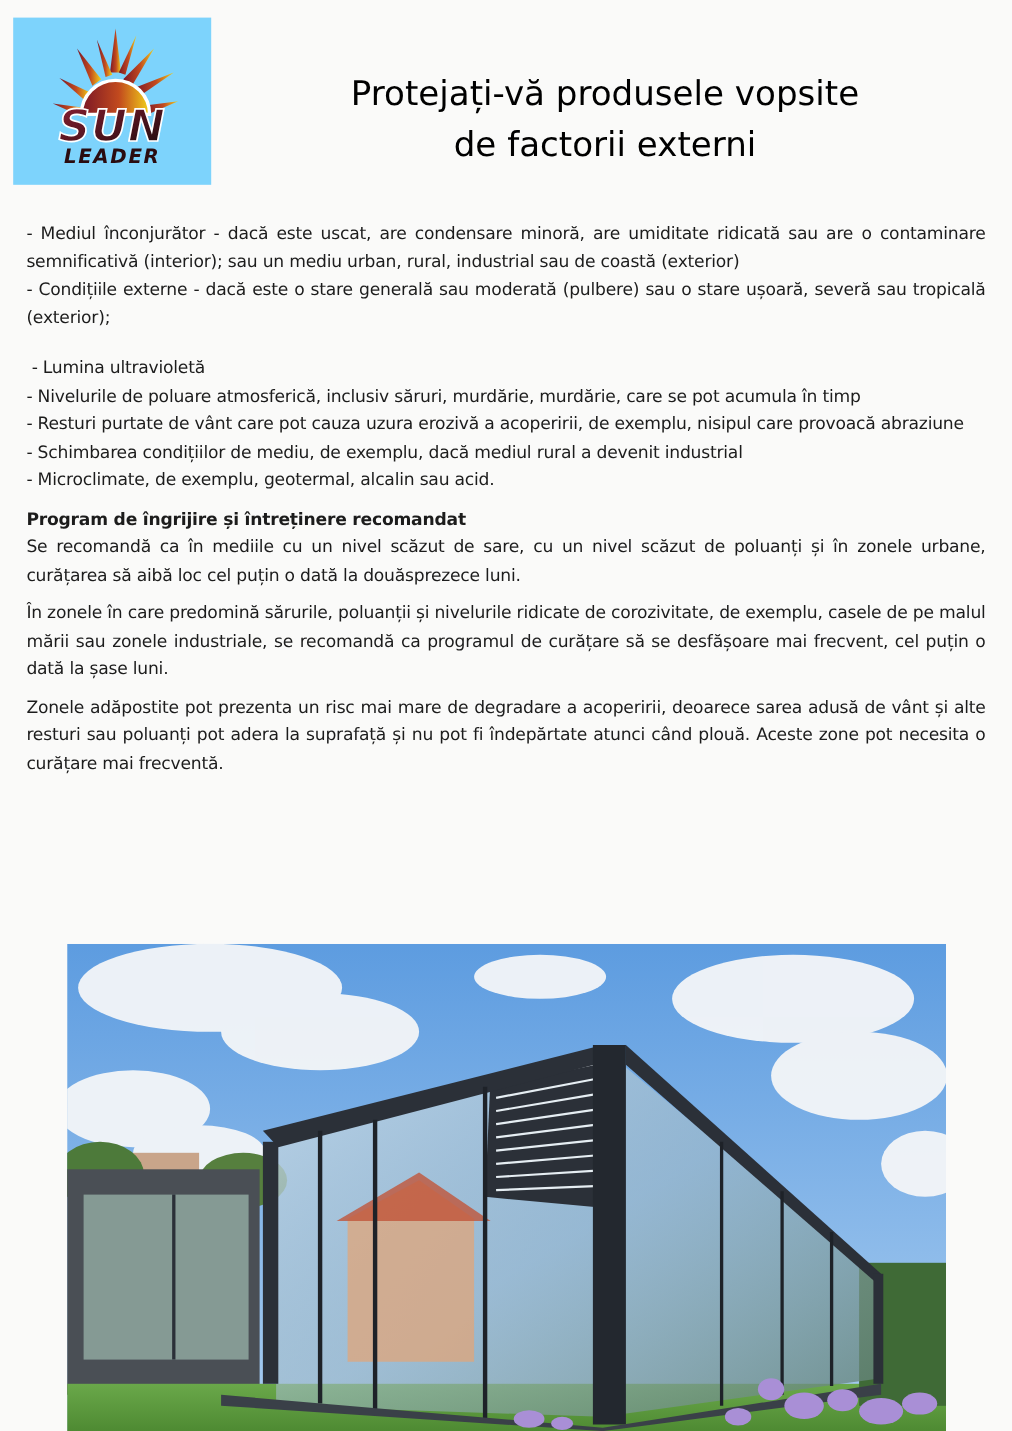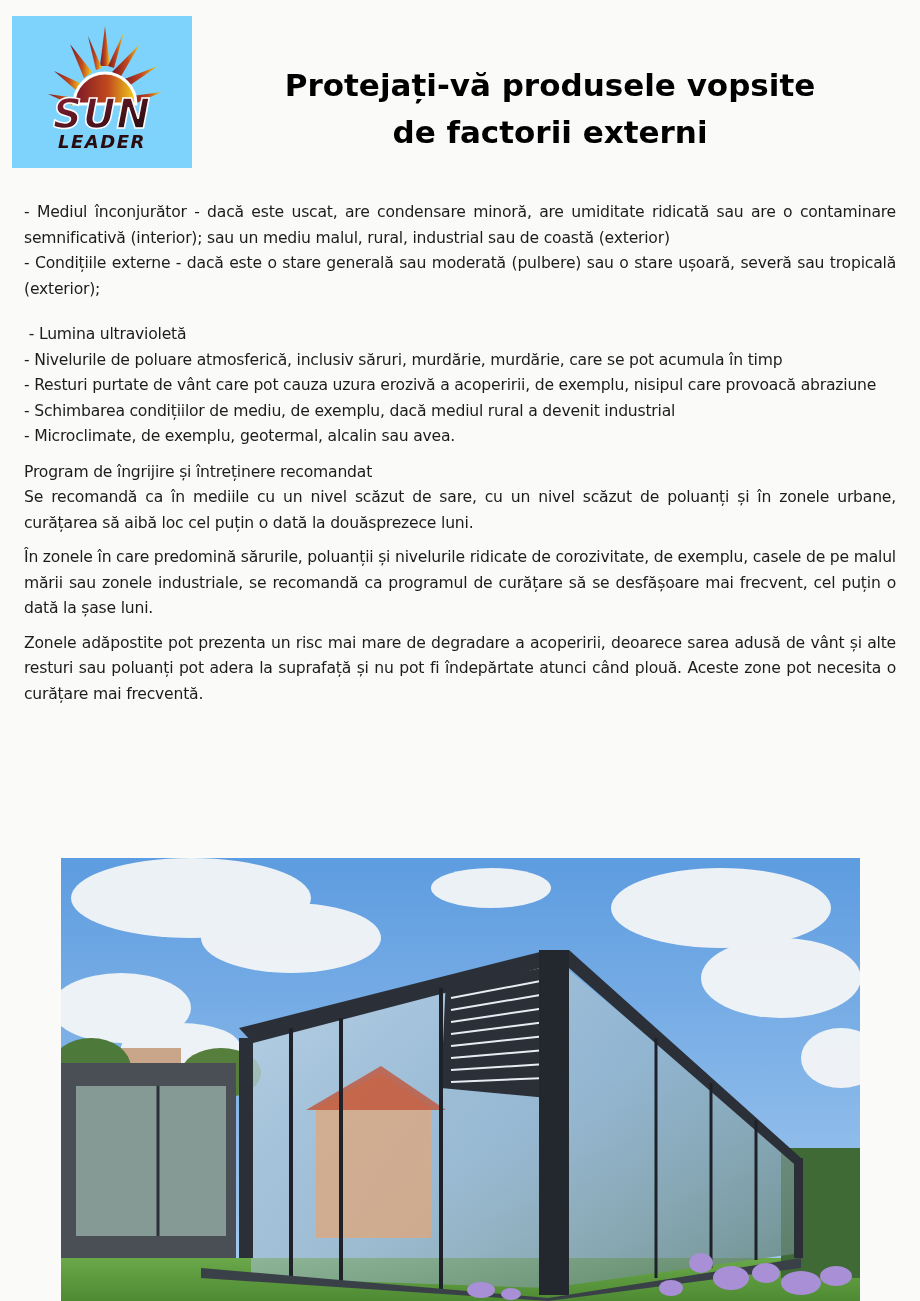--- a/index.html
+++ b/index.html
@@ -18,41 +18,41 @@
       width: 180px; height: 152px;
       background: #7dd3fc;
     }
     .logo-box svg { display: block; }
     .title {
       position: absolute;
       left: 250px; top: 62px;
       width: 600px;
       text-align: center;
       font-family: "DejaVu Sans", sans-serif;
-      font-weight: bold;
+      font-weight: normal;
       font-size: 31px;
       line-height: 47px;
       color: #000;
       margin: 0;
     }
     .title span { display: block; }
     .content {
       position: absolute;
       left: 24px; top: 200px;
       width: 872px;
       font-size: 15.6px;
       line-height: 25.5px;
       text-align: justify;
       letter-spacing: -0.2px;
     }
     .content p { margin: 0; }
     .block1 { margin-bottom: 20px !important; }
     .block2 { margin-bottom: 10px !important; }
     .heading {
-      font-weight: normal;
+      font-weight: bold;
       margin: 0 0 10px 0;
     }
     .para { margin: 0 0 9px 0 !important; }
     .hero {
       position: absolute;
       left: 61px; top: 858px;
       width: 799px; height: 443px;
       overflow: hidden;
     }
     .hero svg { display: block; }
@@ -94,30 +94,30 @@
   </svg>
 </div>
 
 <h1 class="title">
   <span>Protejați-vă produsele vopsite</span>
   <span>de factorii externi</span>
 </h1>
 
 <div class="content">
   <div class="block1">
-    <p>- Mediul înconjurător - dacă este uscat, are condensare minoră, are umiditate ridicată sau are o contaminare semnificativă (interior); sau un mediu malul, rural, industrial sau de coastă (exterior)</p>
+    <p>- Mediul înconjurător - dacă este uscat, are condensare minoră, are umiditate ridicată sau are o contaminare semnificativă (interior); sau un mediu urban, rural, industrial sau de coastă (exterior)</p>
     <p>- Condițiile externe - dacă este o stare generală sau moderată (pulbere) sau o stare ușoară, severă sau tropicală (exterior);</p>
   </div>
 
   <div class="block2">
     <p style="white-space: pre; margin-top: 20px;"> - Lumina ultravioletă</p>
     <p>- Nivelurile de poluare atmosferică, inclusiv săruri, murdărie, murdărie, care se pot acumula în timp</p>
     <p>- Resturi purtate de vânt care pot cauza uzura erozivă a acoperirii, de exemplu, nisipul care provoacă abraziune</p>
     <p>- Schimbarea condițiilor de mediu, de exemplu, dacă mediul rural a devenit industrial</p>
-    <p>- Microclimate, de exemplu, geotermal, alcalin sau avea.</p>
+    <p>- Microclimate, de exemplu, geotermal, alcalin sau acid.</p>
   </div>
 
   <p class="heading">Program de îngrijire și întreținere recomandat</p>
   <p class="para">Se recomandă ca în mediile cu un nivel scăzut de sare, cu un nivel scăzut de poluanți și în zonele urbane, curățarea să aibă loc cel puțin o dată la douăsprezece luni.</p>
   <p class="para">În zonele în care predomină sărurile, poluanții și nivelurile ridicate de corozivitate, de exemplu, casele de pe malul mării sau zonele industriale, se recomandă ca programul de curățare să se desfășoare mai frecvent, cel puțin o dată la șase luni.</p>
   <p class="para">Zonele adăpostite pot prezenta un risc mai mare de degradare a acoperirii, deoarece sarea adusă de vânt și alte resturi sau poluanți pot adera la suprafață și nu pot fi îndepărtate atunci când plouă. Aceste zone pot necesita o curățare mai frecventă.</p>
 </div>
 
 <div class="hero">
   <svg width="799" height="443" viewBox="0 0 799 443">

